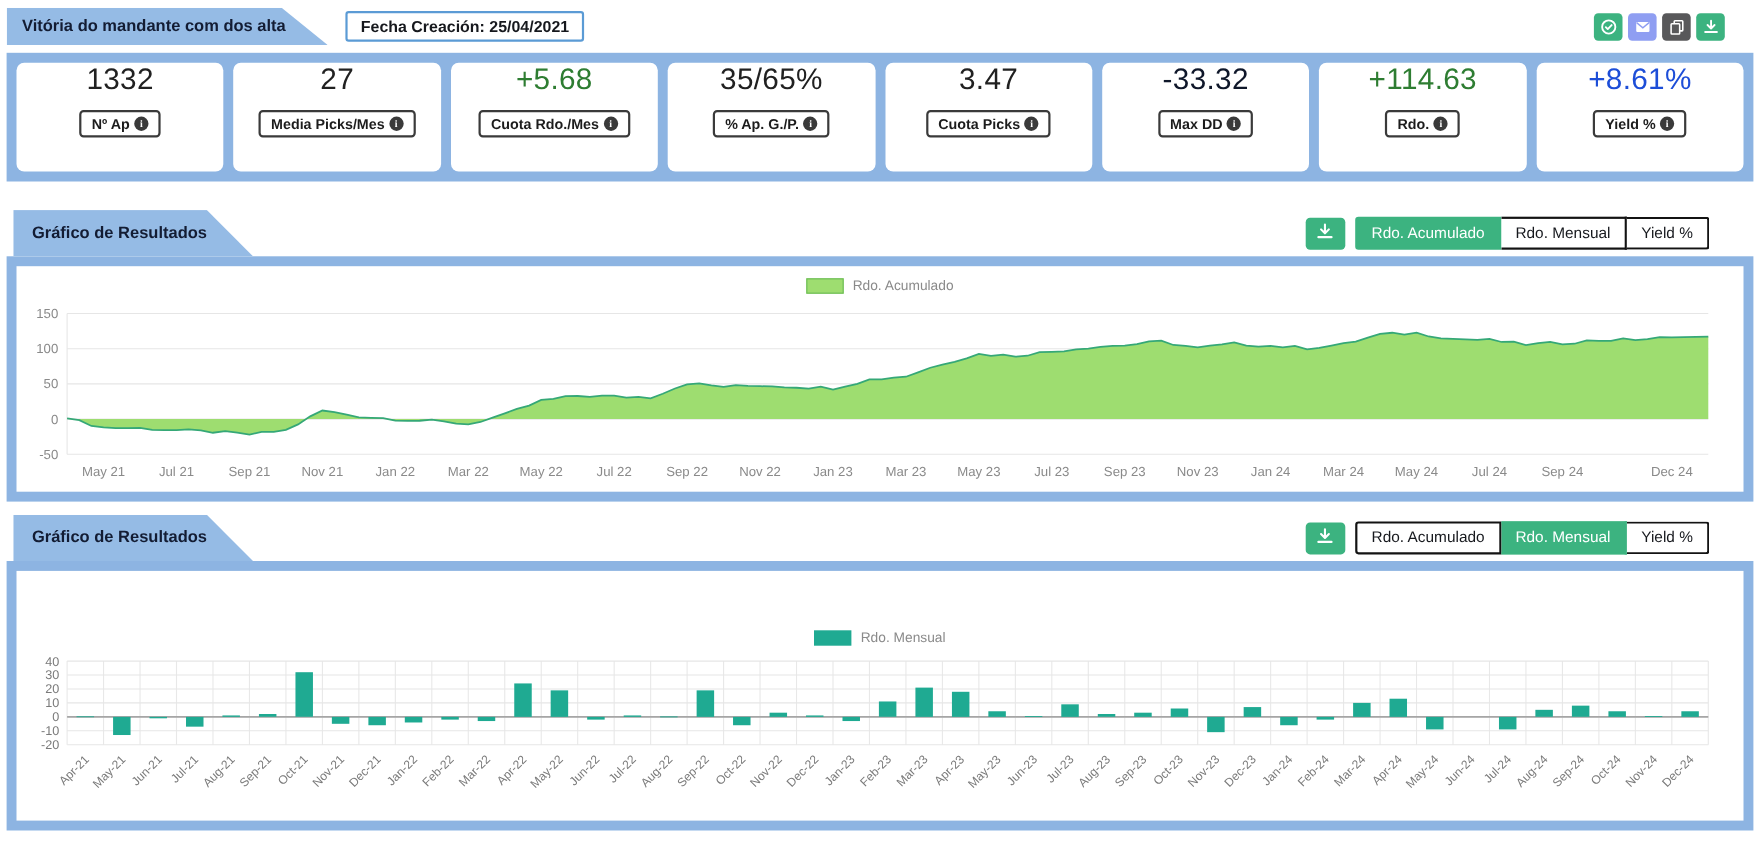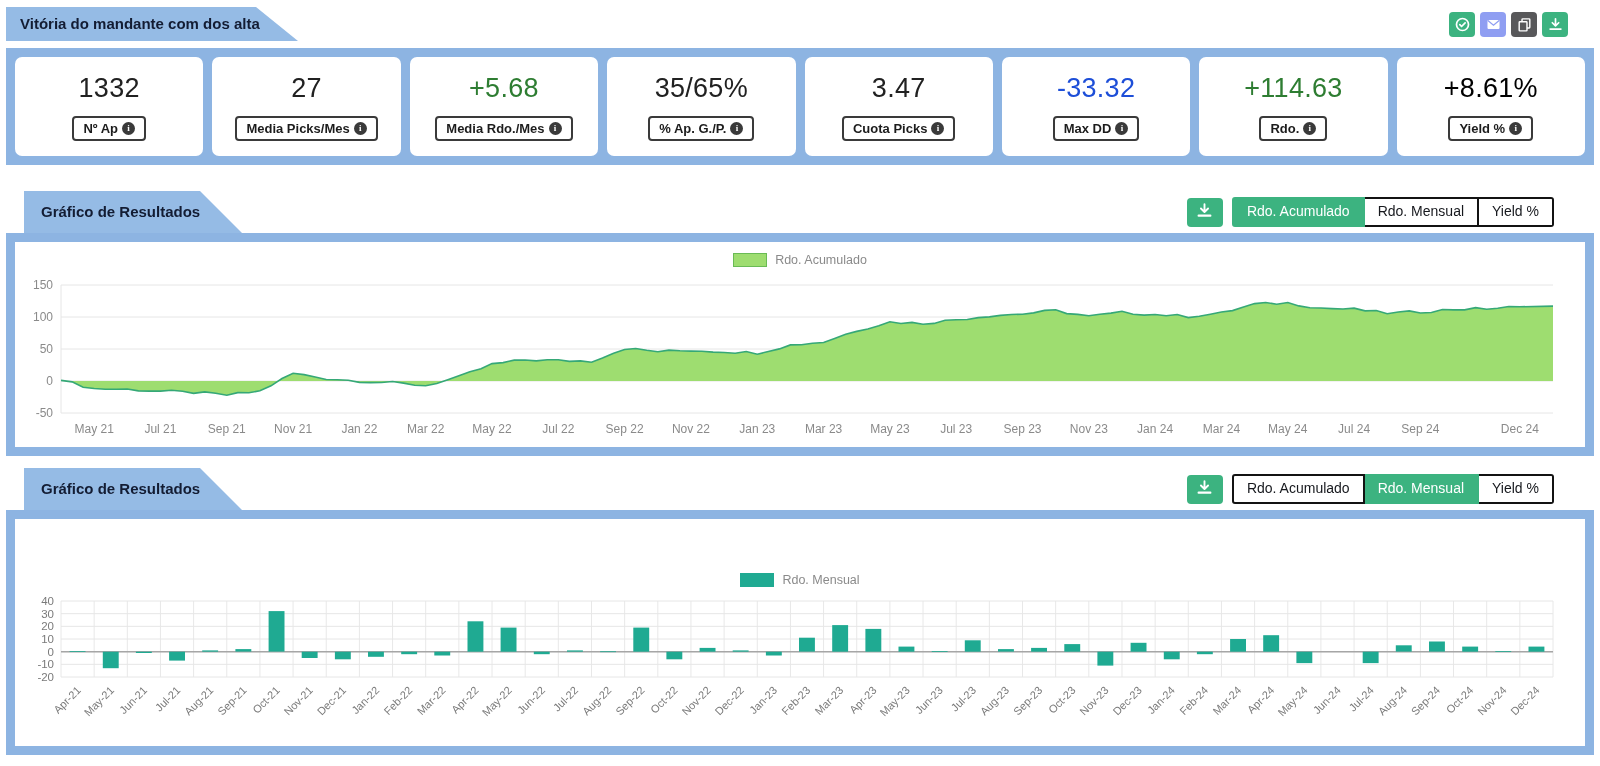--- a/index.html
+++ b/index.html
@@ -17,28 +17,28 @@
     margin-left:16px; height:28px; line-height:22px; padding:2px 12px;
     border:2px solid #5b9bd5; border-radius:3px;
     font-size:14.5px; font-weight:bold; color:#16181d; background:#fff; white-space:nowrap;
   }
   .top-icons { margin-left:auto; display:flex; gap:5px; }
   .icon-btn { width:26px; height:25px; border:none; border-radius:4px; display:flex; align-items:center; justify-content:center; cursor:pointer; padding:0; }
   .icon-btn svg { display:block; }
 
   
   .stats-band { margin:6px 6px 0 6px; padding:9px; display:flex; gap:9px; height:117px; }
-  .stat-card { flex:1; background:#fff; border-radius:7px; display:flex; flex-direction:column; align-items:center; justify-content:center; gap:12px; }
+  .stat-card { flex:1; background:#fff; border-radius:7px; display:flex; flex-direction:column; align-items:center; justify-content:flex-start; gap:12px; }
   .stat-value { font-size:27px; color:#212121; letter-spacing:0.3px; }
   .stat-pill { display:flex; align-items:center; gap:4px; border:2px solid #3a3a3a; border-radius:4px; padding:3px 9px; background:#fff; cursor:pointer; }
   .stat-label { font-size:13px; font-weight:bold; color:#1c1c1c; white-space:nowrap; }
   .info-icon { width:13px; height:13px; border-radius:50%; background:#3a3a3a; color:#fff; font-size:9px; font-weight:bold; line-height:13px; text-align:center; font-family:"Liberation Serif", serif; }
 
   
-  .section-head { display:flex; align-items:center; height:42px; margin:26px 6px 0 24px; }
+  .section-head { display:flex; align-items:center; height:42px; margin:26px 6px 0 12px; }
   .section-head.second { margin-top:12px; }
   .sec-tab {
     width:218px; height:42px; line-height:42px; padding-left:17px;
     font-size:15px; font-weight:bold; color:#131c33;
     clip-path: polygon(0 0, calc(100% - 42px) 0, 100% 100%, 0 100%);
   }
   .controls { margin-left:auto; display:flex; align-items:center; gap:9px; padding-right:40px; }
   .dl-btn { width:36px; height:29px; border:none; border-radius:4px; display:flex; align-items:center; justify-content:center; cursor:pointer; padding:0; }
   .tab-group { display:flex; }
   .tab {
@@ -58,20 +58,21 @@
   #area-svg { height:176px; }
   #bar-svg { height:155px; }
 </style>
 </head>
 <body>
 
 <div class="page">
 
   <header class="top-row">
     <div class="title-tab" style="background: rgb(149, 187, 229);">Vitória do mandante com dos alta</div>
+    <div class="info-box">Fecha Creación: 25/04/2021</div>
     <div class="top-icons">
       <button class="icon-btn" title="" style="background: rgb(60, 179, 128);">
         <span>
           <svg width="17" height="17" viewBox="0 0 24 24">
               <circle cx="12" cy="12" r="8.5" fill="none" stroke="#fff" stroke-width="2.4"></circle>
               <path d="M8.2 12.3l2.5 2.5 5-5.2" fill="none" stroke="#fff" stroke-width="2.4" stroke-linecap="round" stroke-linejoin="round"></path>
             </svg>
         </span>
       </button>
       <button class="icon-btn" style="background: rgb(143, 158, 242);">
@@ -112,54 +113,54 @@
       <div class="stat-card">
         <div class="stat-value" style="color: rgb(33, 33, 33);">27</div>
         <div class="stat-pill">
           <span class="stat-label">Media Picks/Mes</span>
           <span class="info-icon">i</span>
         </div>
       </div>
       <div class="stat-card">
         <div class="stat-value" style="color: rgb(46, 125, 50);">+5.68</div>
         <div class="stat-pill">
-          <span class="stat-label">Media Rdo./Mes</span>
+          <span class="stat-label">Cuota Rdo./Mes</span>
           <span class="info-icon">i</span>
         </div>
       </div>
       <div class="stat-card">
         <div class="stat-value" style="color: rgb(33, 33, 33);">35/65%</div>
         <div class="stat-pill">
           <span class="stat-label">% Ap. G./P.</span>
           <span class="info-icon">i</span>
         </div>
       </div>
       <div class="stat-card">
         <div class="stat-value" style="color: rgb(33, 33, 33);">3.47</div>
         <div class="stat-pill">
           <span class="stat-label">Cuota Picks</span>
           <span class="info-icon">i</span>
         </div>
       </div>
       <div class="stat-card">
-        <div class="stat-value" style="color: #1d4ed8;">-33.32</div>
+        <div class="stat-value" style="color: #0f172a;">-33.32</div>
         <div class="stat-pill">
           <span class="stat-label">Max DD</span>
           <span class="info-icon">i</span>
         </div>
       </div>
       <div class="stat-card">
         <div class="stat-value" style="color: rgb(46, 125, 50);">+114.63</div>
         <div class="stat-pill">
           <span class="stat-label">Rdo.</span>
           <span class="info-icon">i</span>
         </div>
       </div>
       <div class="stat-card">
-        <div class="stat-value" style="color: #000000;">+8.61%</div>
+        <div class="stat-value" style="color: #1d4ed8;">+8.61%</div>
         <div class="stat-pill">
           <span class="stat-label">Yield %</span>
           <span class="info-icon">i</span>
         </div>
       </div>
     </section>
 
   <div class="section-head">
     <div class="sec-tab" style="background: rgb(149, 187, 229);">Gráfico de Resultados</div>
     <div class="controls">

